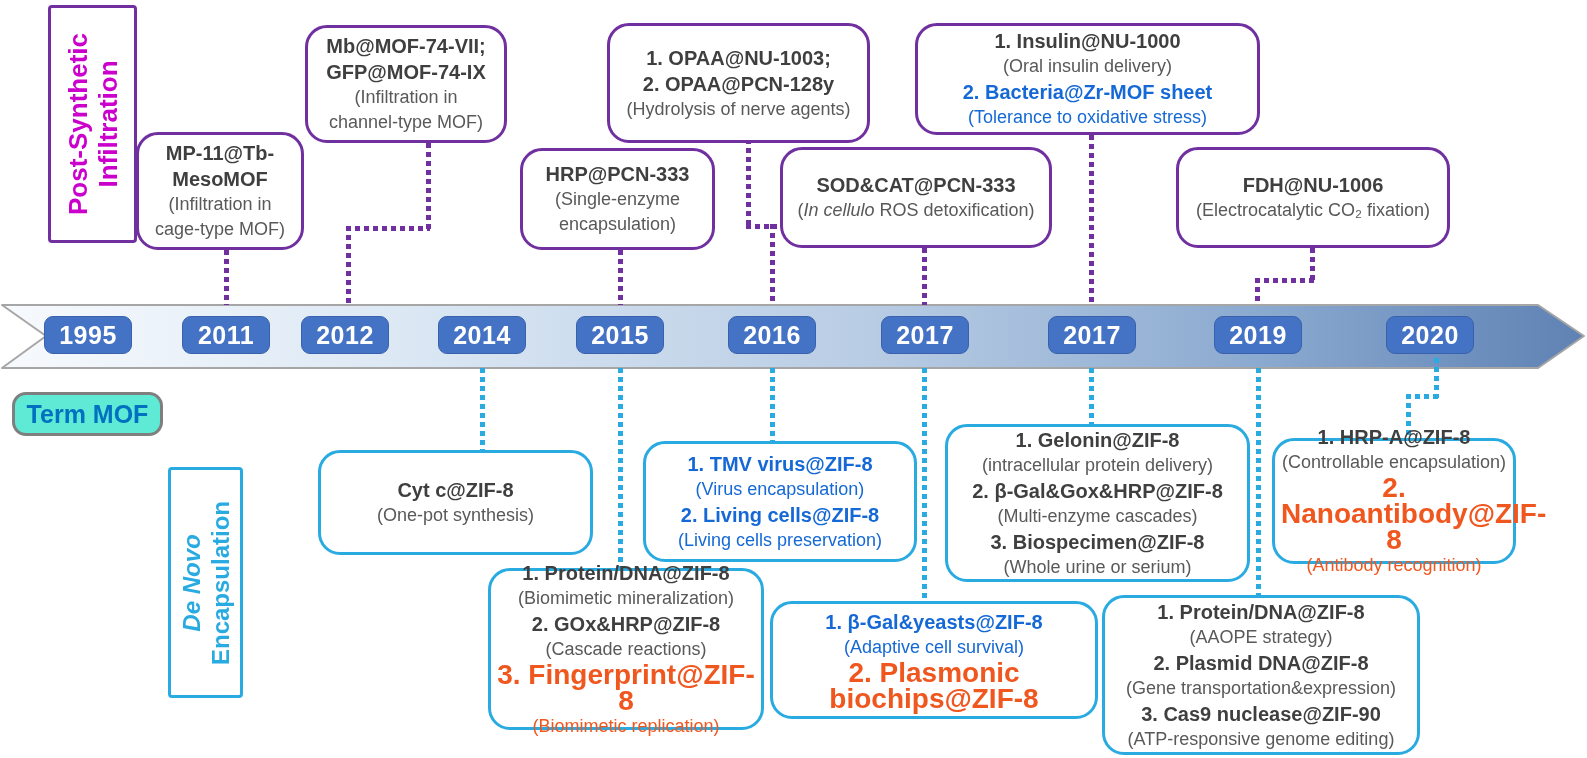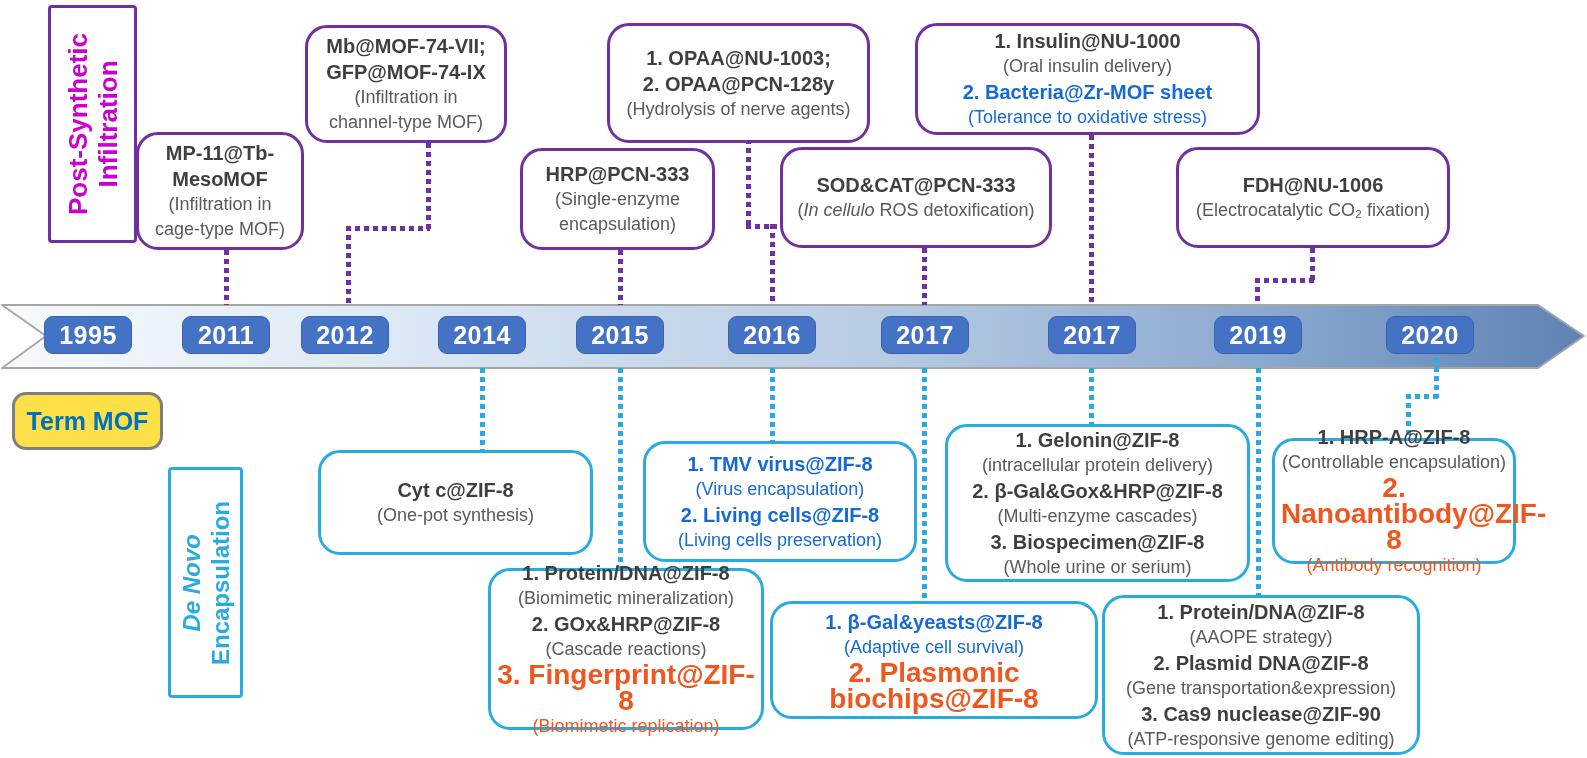--- a/index.html
+++ b/index.html
@@ -19,22 +19,22 @@
   .it{font-style:italic;}
   
   .vlabel{position:absolute;box-sizing:border-box;background:#fff;z-index:3;}
   .vlabel .rot{position:absolute;left:50%;top:50%;transform:translate(-50%,-50%) rotate(-90deg);
                text-align:center;white-space:nowrap;}
   #postsyn{border:3px solid #7030A0;border-radius:4px;}
   #postsyn .rot{font-weight:bold;font-size:26px;line-height:30px;color:#CC00CC;}
   #denovo{border:3px solid #29ABE2;border-radius:4px;}
   #denovo .rot{font-weight:bold;font-size:24px;line-height:29px;color:#29ABE2;}
   
-  #termmof{position:absolute;left:12px;top:392px;width:151px;height:58px;box-sizing:border-box;
-           border:3px solid #7F7F7F;border-radius:14px;background:#fde047;display:flex;align-items:center;
+  #termmof{position:absolute;left:12px;top:392px;width:151px;height:44px;box-sizing:border-box;
+           border:3px solid #7F7F7F;border-radius:14px;background:#5eead4;display:flex;align-items:center;
            justify-content:center;font-weight:bold;font-size:25px;color:#0070C0;z-index:3;}
   
   #band{position:absolute;left:0;top:296px;z-index:1;}
   .chip{position:absolute;top:316px;width:88px;height:38px;border-radius:9px;background:#4472C4;
         border:1px solid #3A62AC;box-sizing:border-box;color:#fff;font-weight:bold;font-size:25px;
         text-align:center;line-height:36px;z-index:2;letter-spacing:0.5px;}
   
   .vd{position:absolute;width:5px;z-index:1;}
   .hd{position:absolute;height:5px;z-index:1;}
   .vd.p{background-image:repeating-linear-gradient(to bottom,#7030A0 0 5px,transparent 5px 9px);}

